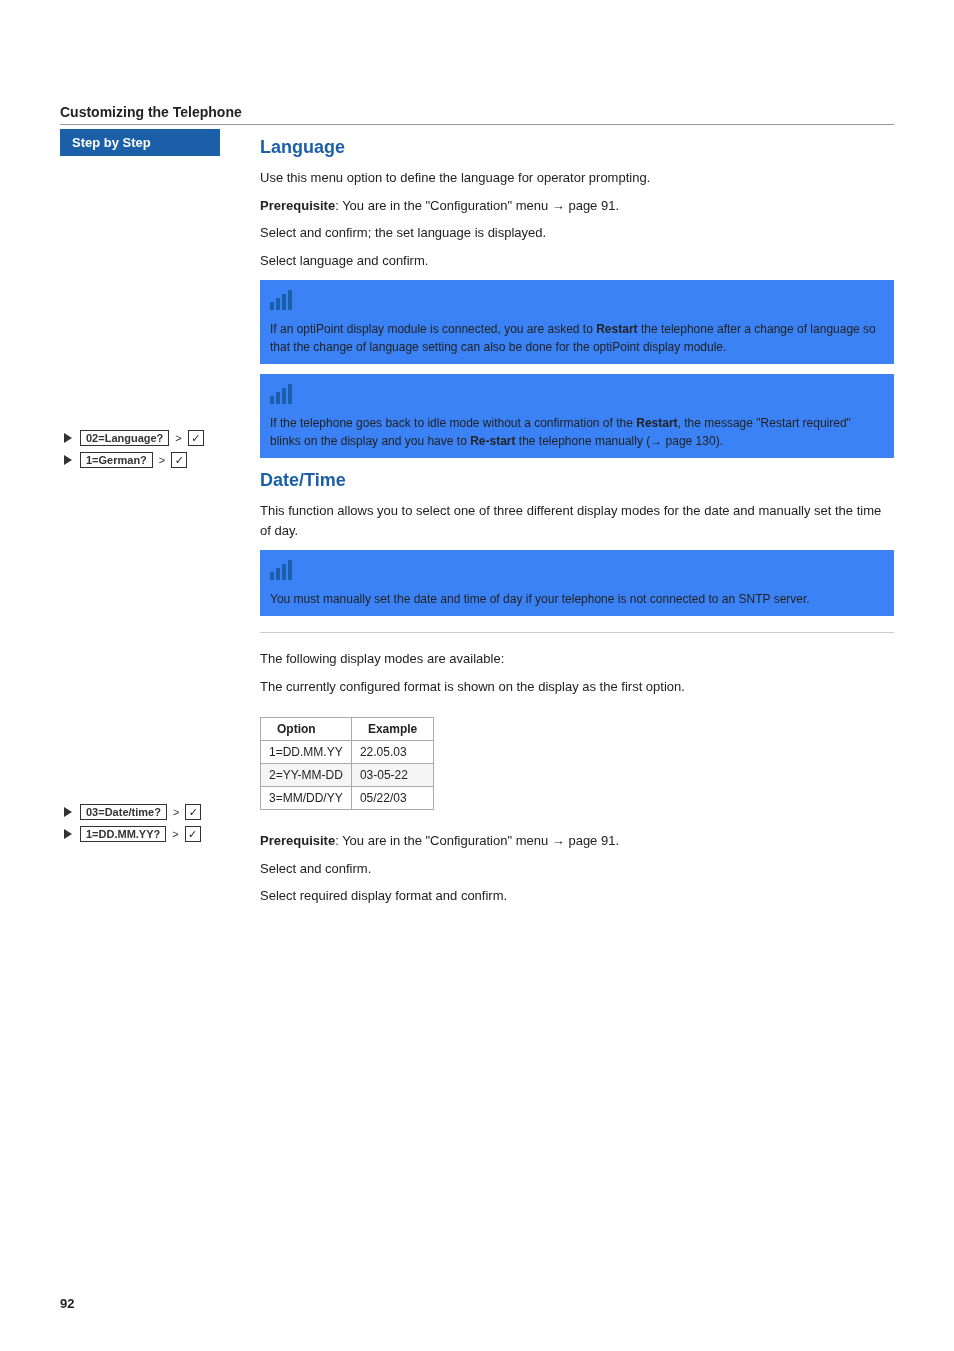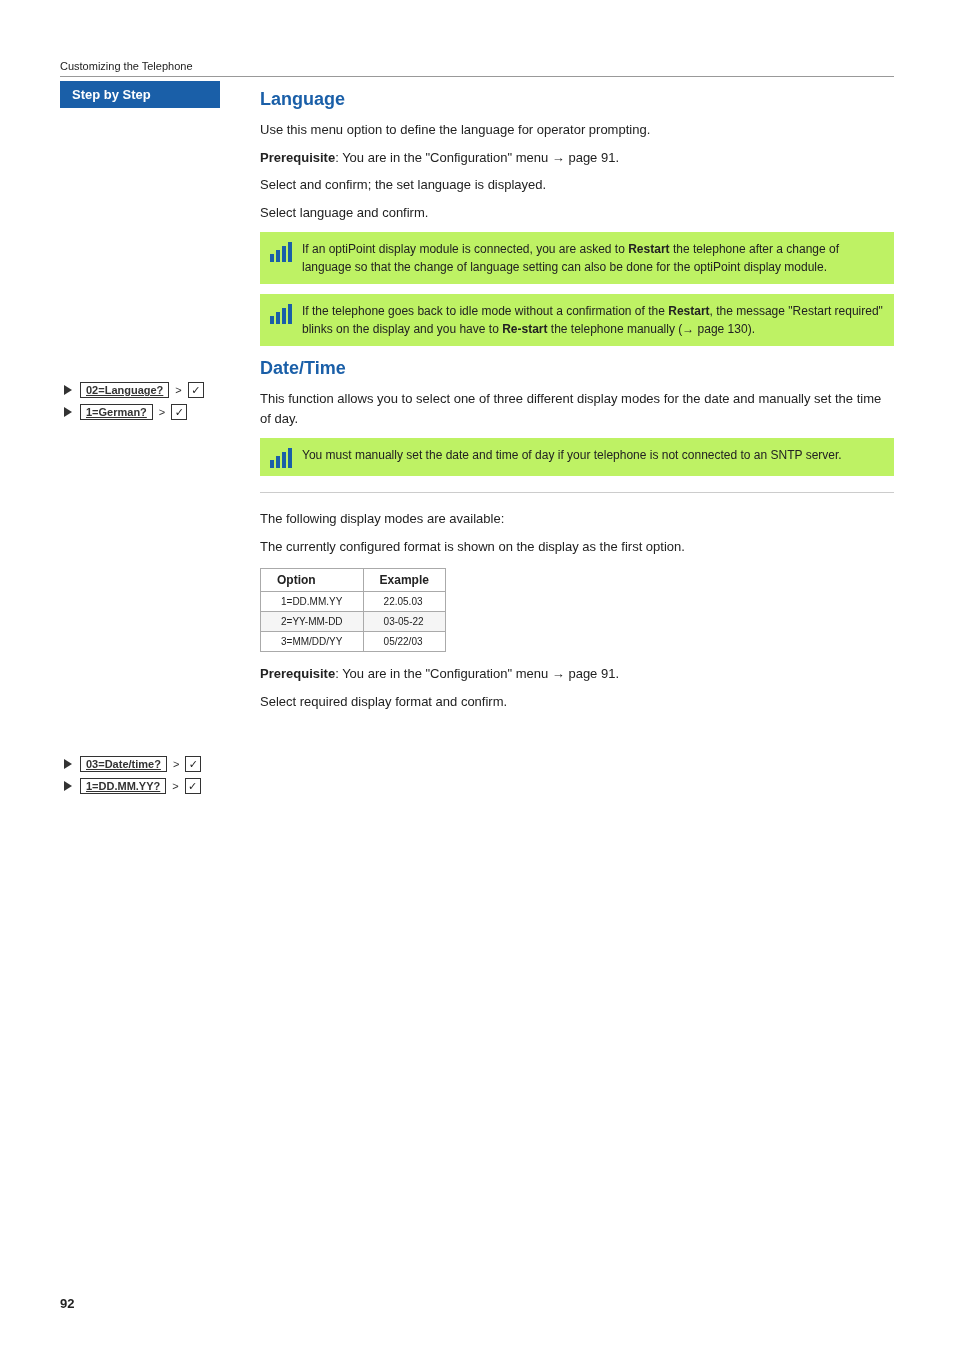--- a/index.html
+++ b/index.html
@@ -15,26 +15,27 @@
 
     .page {
       width: 954px;
       min-height: 1351px;
       padding: 60px 60px 60px 60px;
       position: relative;
     }
 
     
     .top-label {
-      font-size: 11px;
-      font-weight: normal;
+      font-size: 14px;
+      font-weight: bold;
       color: #222;
       border-bottom: 1px solid #999;
       padding-bottom: 4px;
       margin-bottom: 0;
+      margin-top: 44px;
     }
 
     
     .main-layout {
       display: flex;
       flex-direction: row;
       gap: 0;
       margin-top: 0;
     }
 
@@ -80,21 +81,20 @@
     }
 
     .control-label {
       border: 1px solid #333;
       padding: 1px 5px;
       font-size: 11px;
       font-weight: bold;
       background: #fff;
       color: #333;
       white-space: nowrap;
-      text-decoration: underline;
     }
 
     .arrow-right {
       font-size: 11px;
       color: #333;
       margin: 0 2px;
     }
 
     .check-box {
       width: 16px;
@@ -132,25 +132,25 @@
       color: #222;
       line-height: 1.5;
       margin-bottom: 8px;
     }
 
     .bold { font-weight: bold; }
 
     
     .note-box {
       display: flex;
-      flex-direction: row;
+      flex-direction: column;
       gap: 10px;
       margin: 10px 0;
       padding: 8px 10px;
-      background: #bef264;
+      background: #3b82f6;
     }
 
     .note-icon {
       display: flex;
       align-items: flex-start;
       padding-top: 2px;
       flex-shrink: 0;
     }
 
     .vertical-bars {
@@ -187,38 +187,38 @@
       font-size: 13px;
       font-weight: bold;
       color: #1a5fa8;
       margin-bottom: 8px;
       margin-top: 0;
     }
 
     
     .options-table {
       border-collapse: collapse;
-      margin: 12px 0;
+      margin: 21px 0;
       width: auto;
       border-radius: 25px;
     }
 
     .options-table th {
       background: #fff;
       border: 1px solid #aaa;
       padding: 4px 16px;
       font-size: 12px;
       font-weight: bold;
       text-align: left;
     }
 
     .options-table td {
       border: 1px solid #aaa;
-      padding: 4px 20px;
-      font-size: 10px;
+      padding: 4px 8px;
+      font-size: 12px;
       color: #222;
     }
 
     .options-table tr:nth-child(even) td {
       background: #f5f5f5;
     }
 
     
     .page-number {
       position: absolute;
@@ -369,20 +369,21 @@
             <td>3=MM/DD/YY</td>
             <td>05/22/03</td>
           </tr>
         </tbody>
       </table>
 
       <p class="section-text">
         <span class="bold">Prerequisite</span><span>: You are in the "Configuration" menu → page 91.</span>
       </p>
 
+      <p class="section-text">Select and confirm.</p>
 
       <p class="section-text">Select required display format and confirm.</p>
 
     </div>
   </div>
 
   <div class="page-number">92</div>
 
 </div>
 

